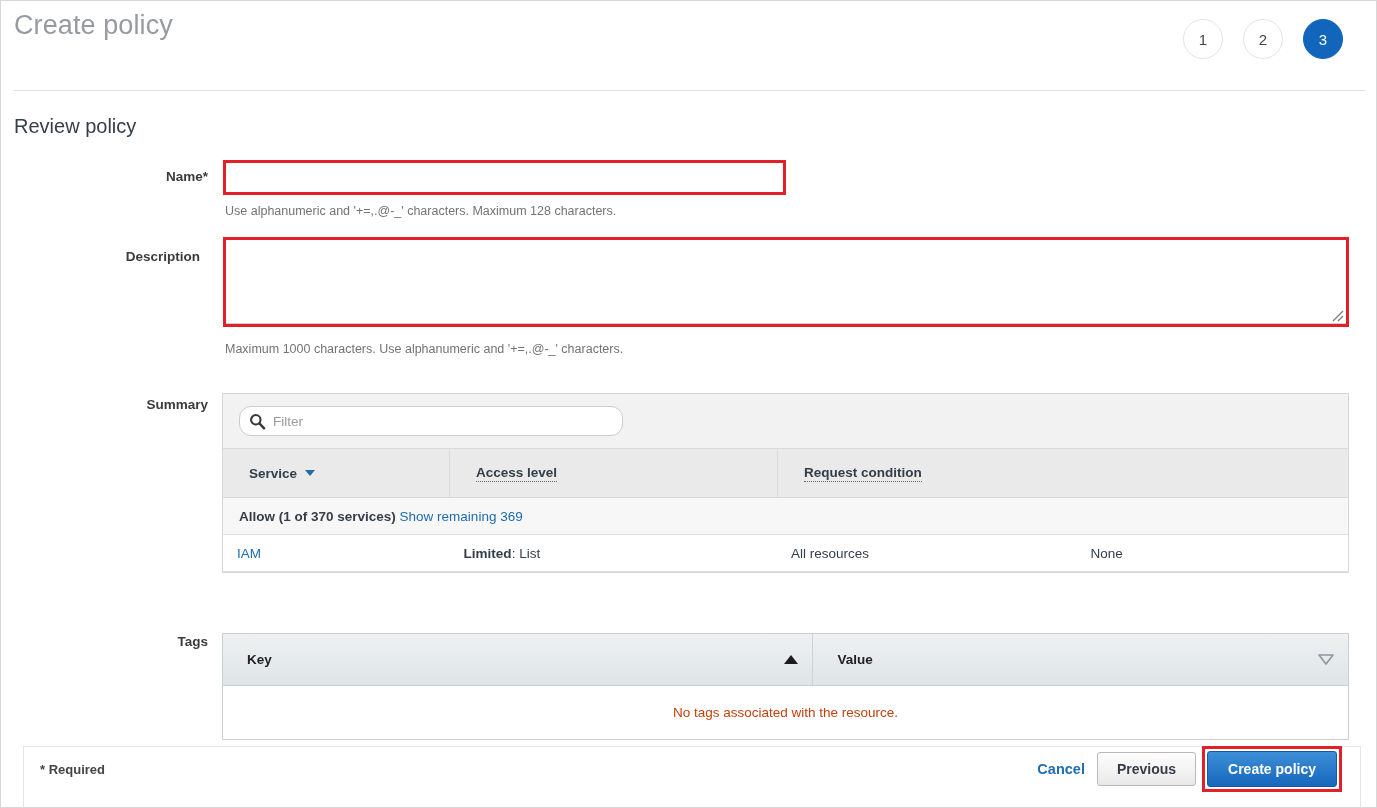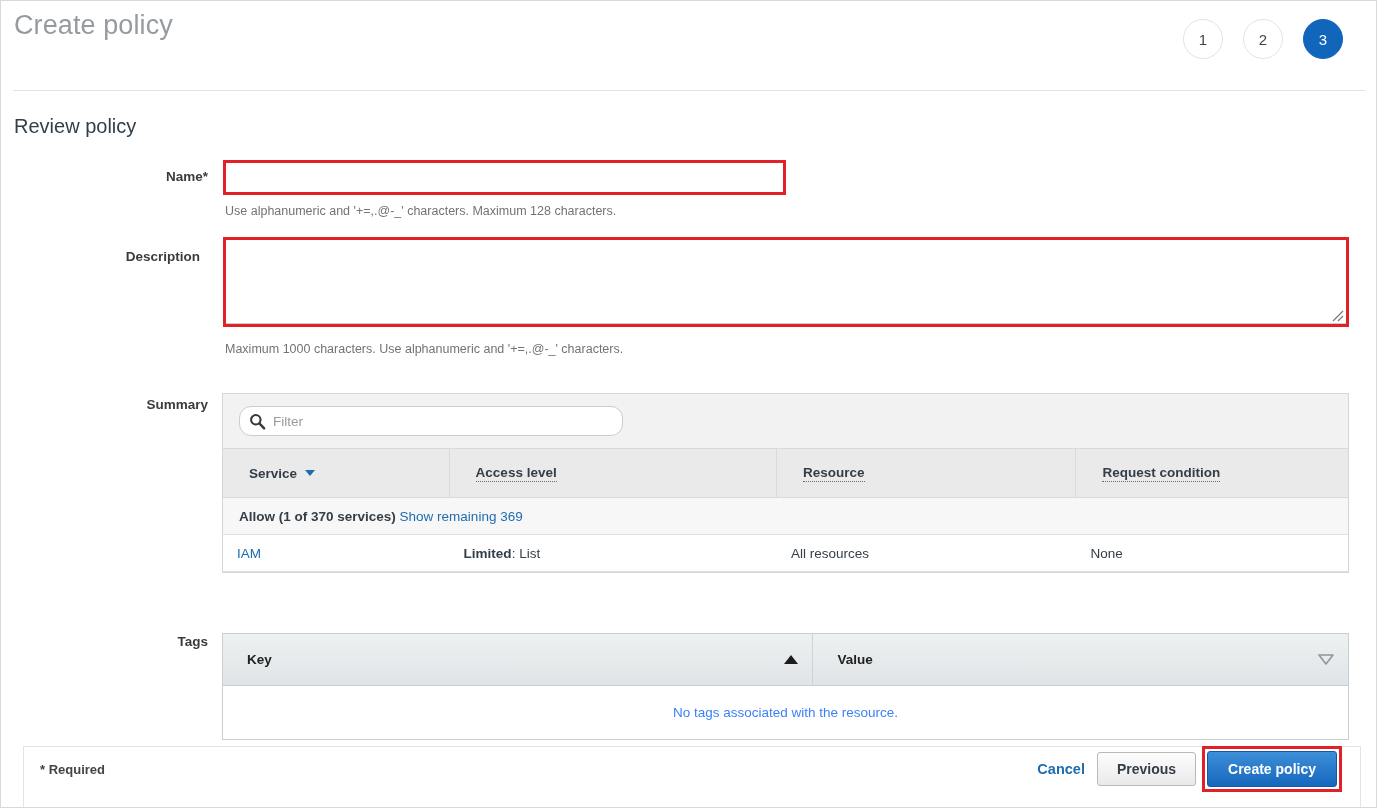--- a/index.html
+++ b/index.html
@@ -273,21 +273,21 @@
     border-right: 7px solid transparent;
     border-bottom: 9px solid #1c1c1c;
   }
   .tri-down-hollow { width: 16px; height: 11px; }
   .tags-empty {
     height: 53px;
     display: flex;
     align-items: center;
     justify-content: center;
     font-size: 13.5px;
-    color: #3b82f6;
+    color: #c2410c;
     background: #ffffff;
     text-align: center;
   }
 
   
   .footer {
     position: absolute;
     left: 22px; top: 745px;
     width: 1338px;
     height: 62px;
@@ -396,23 +396,20 @@
       </div>
     </div>
 
     <div class="sum-head">
       <div class="col-service">
         <span>Service</span>
         <span class="sort-caret"></span>
       </div>
       <div class="col-access">
         <span class="dotted">Access level</span>
-      </div>
-      <div class="col-resource">
-        <span class="dotted">Resource</span>
       </div>
       <div class="col-request">
         <span class="dotted">Request condition</span>
       </div>
     </div>
 
     <div class="allow-row">
       <b>Allow (1 of 370 services)</b>
       <span>&nbsp;</span>
       <span class="link">Show remaining 369</span>

